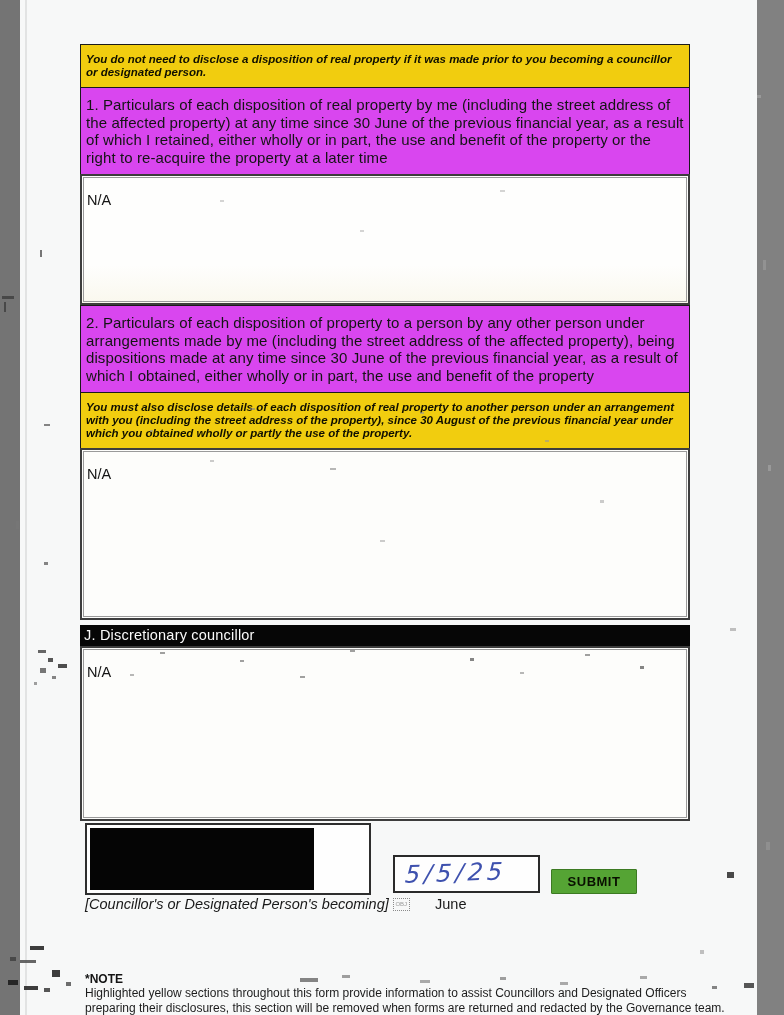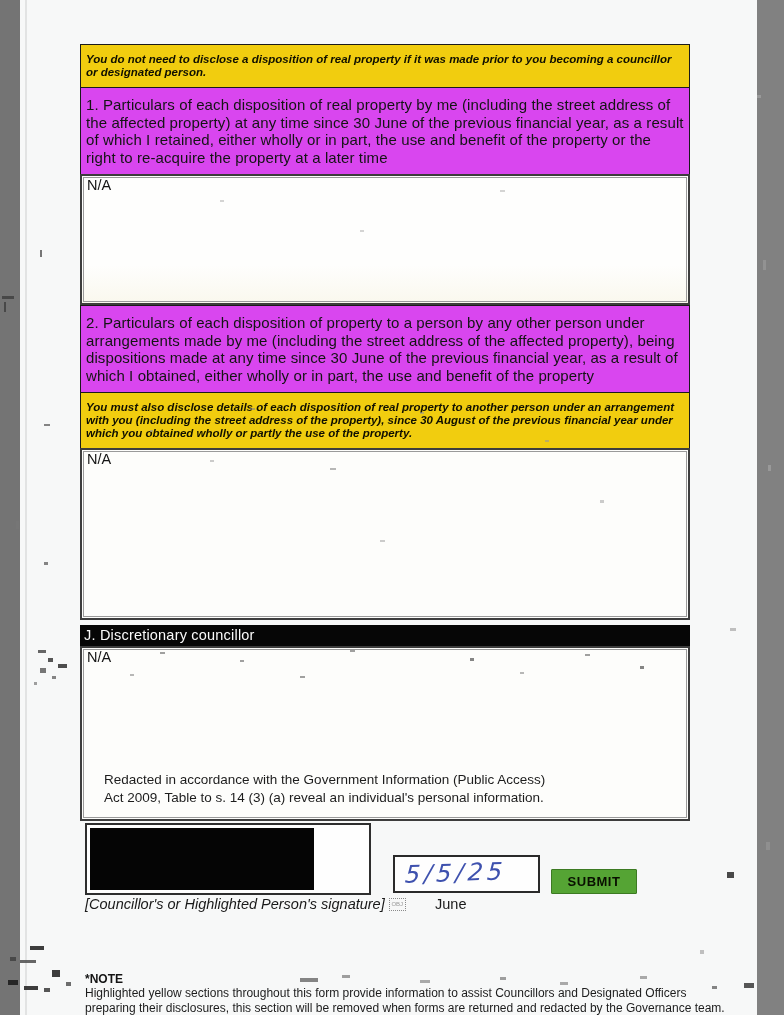--- a/index.html
+++ b/index.html
@@ -23,21 +23,21 @@
     font-style:italic;font-weight:700;
     font-size:11.5px;line-height:13px;color:#101000;
   }
   .question{
     background:#d946ef;
     font-size:15px;line-height:17.5px;letter-spacing:0.1px;
   }
   .answer-box{
     position:relative;background:#fdfdfb;
     border:2px solid #3d3d3d;outline:1px solid #9a9a9a;outline-offset:-4px;
-    padding:1px 5px;font-size:14.5px;
+    padding:16px 5px;font-size:14.5px;
   }
   .answer-box .na{position:relative;z-index:2;}
   .box1{height:131px;background:linear-gradient(#fefefd 70%,#faf8ee);}
   .box2{height:172px;}
   .box3{height:175px;}
   .gap{height:5px;}
   .header-bar{
     background:#060606;color:#fafafa;
     font-size:14.5px;line-height:20px;height:21px;
     padding:0 4px;letter-spacing:0.2px;
@@ -112,32 +112,30 @@
       <span class="na">N/A</span>
     </div>
 
     <div class="gap"></div>
 
     <div class="header-bar">J. Discretionary councillor</div>
 
 
     <div class="answer-box box3">
       <span class="na">N/A</span>
-      <div class="redaction-note">Redacted in accordance with the Government Information (Public Access)
-Act 2009, Table to s. 14 (3) (a) reveal an individual's personal information.</div>
     </div>
 
   </div>
 
   <div class="sig-field">
     <div class="sig-redaction"></div>
   </div>
 
   <div class="sig-caption">
-    <span>[Councillor's or Highlighted Person's signature]</span>
+    <span>[Councillor's or Designated Person's becoming]</span>
     <span class="obj-stamp">OBJ</span>
   </div>
 
   <div class="date-box">
     <span class="date-handwriting">5/5/25</span>
   </div>
   <div class="date-label">June</div>
 
   <button class="submit-btn">SUBMIT</button>
 

